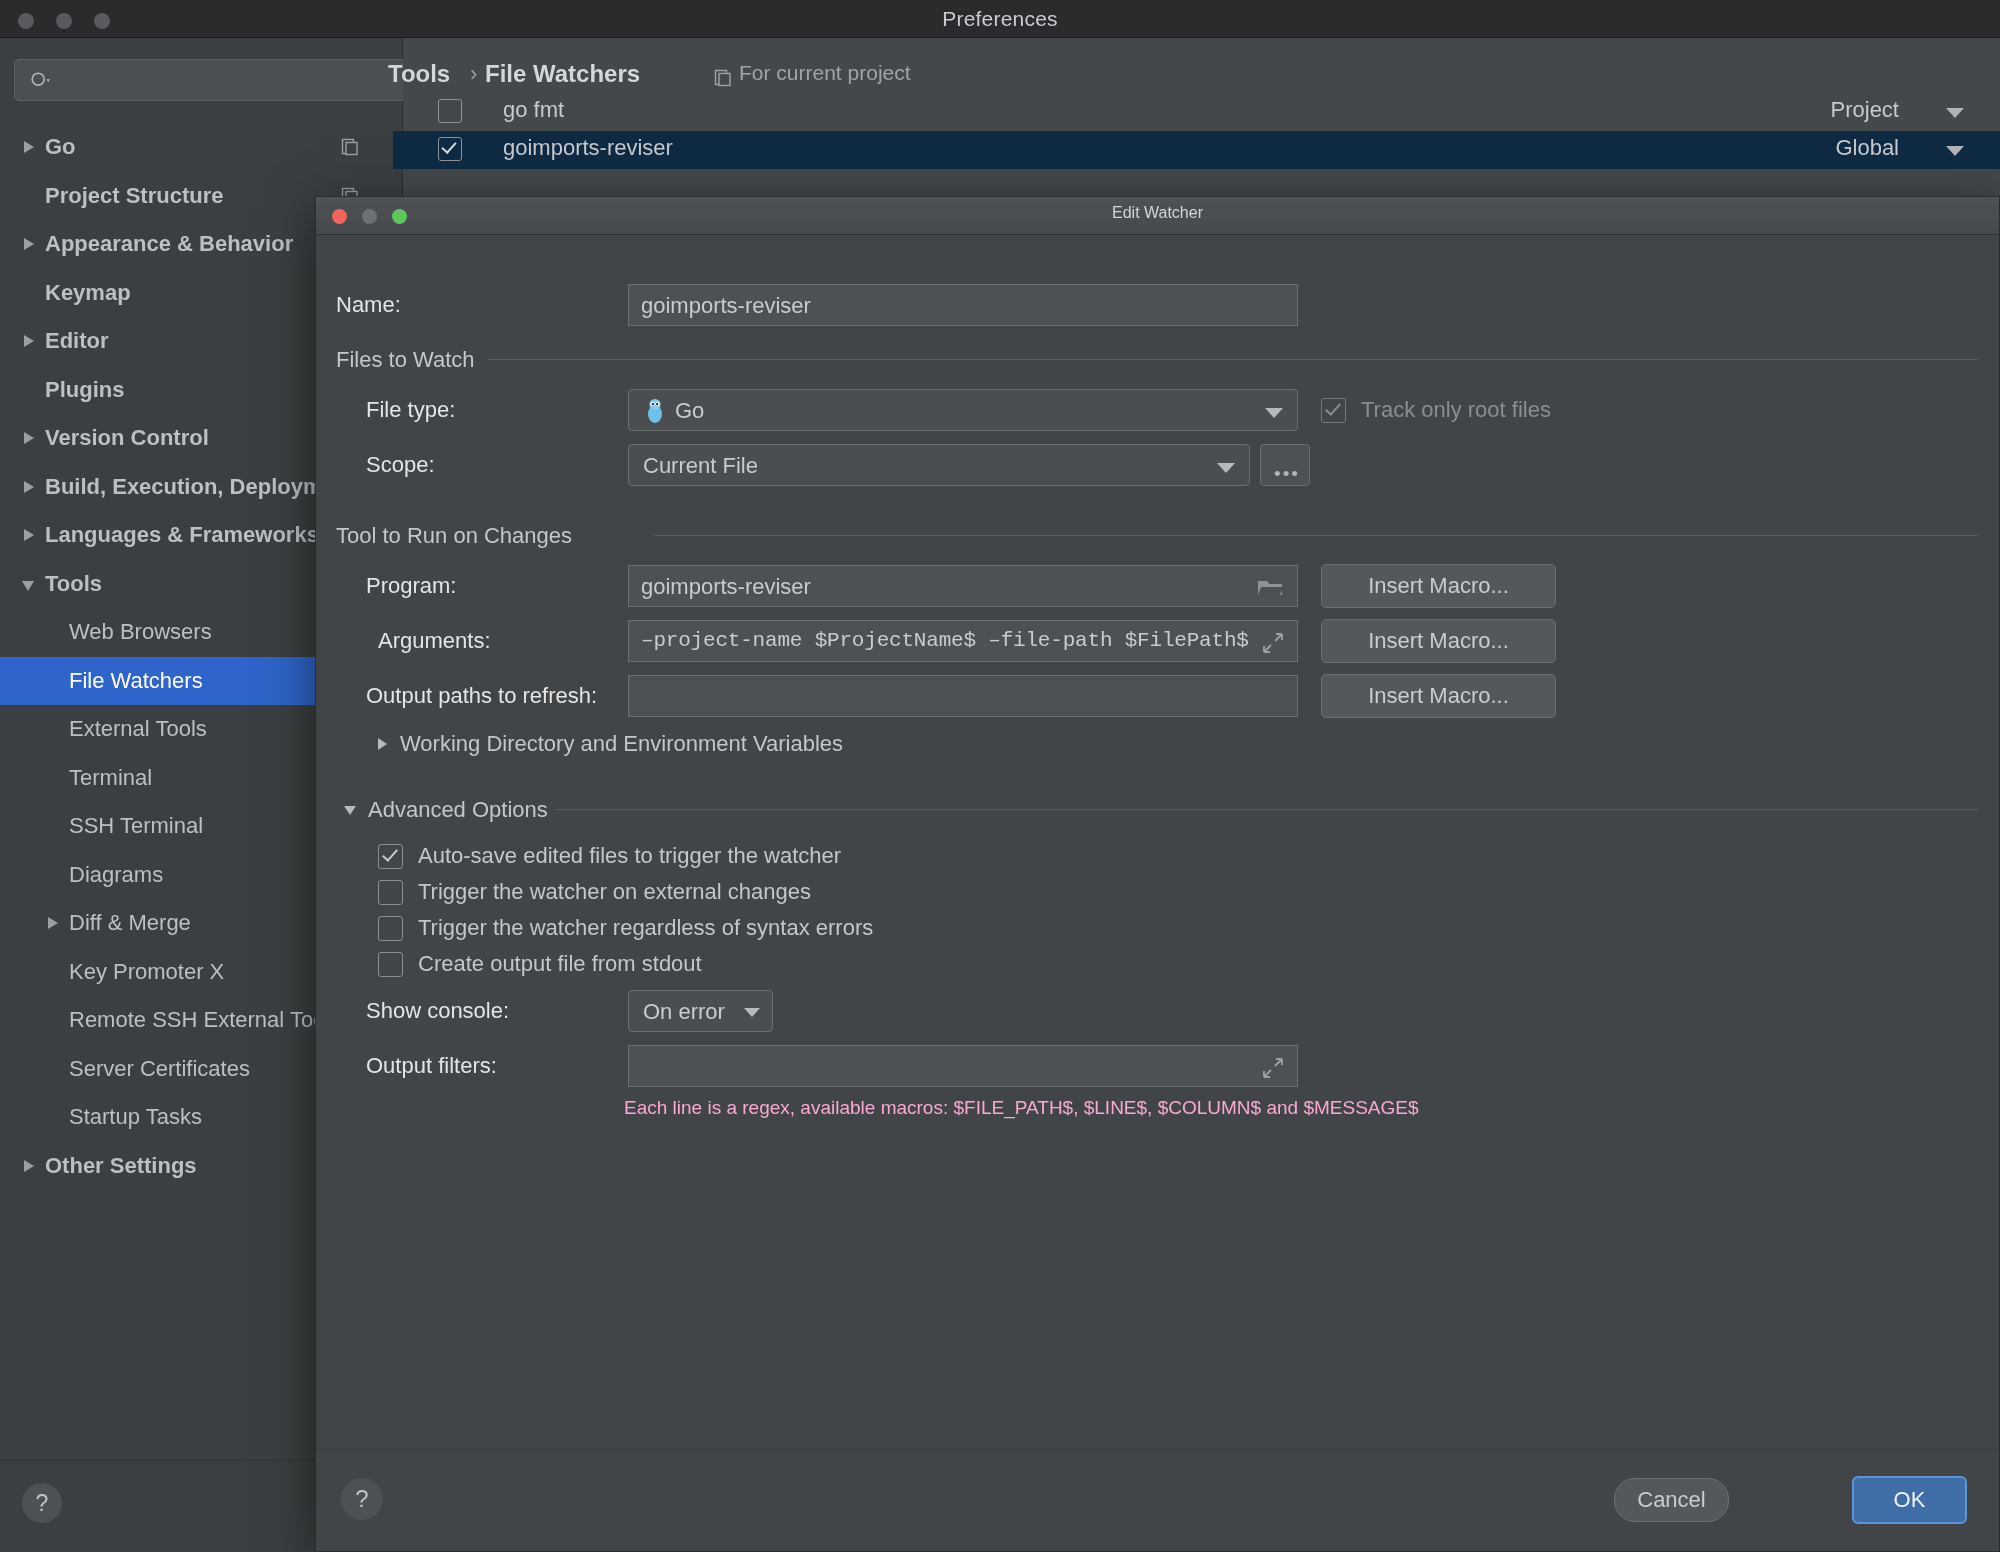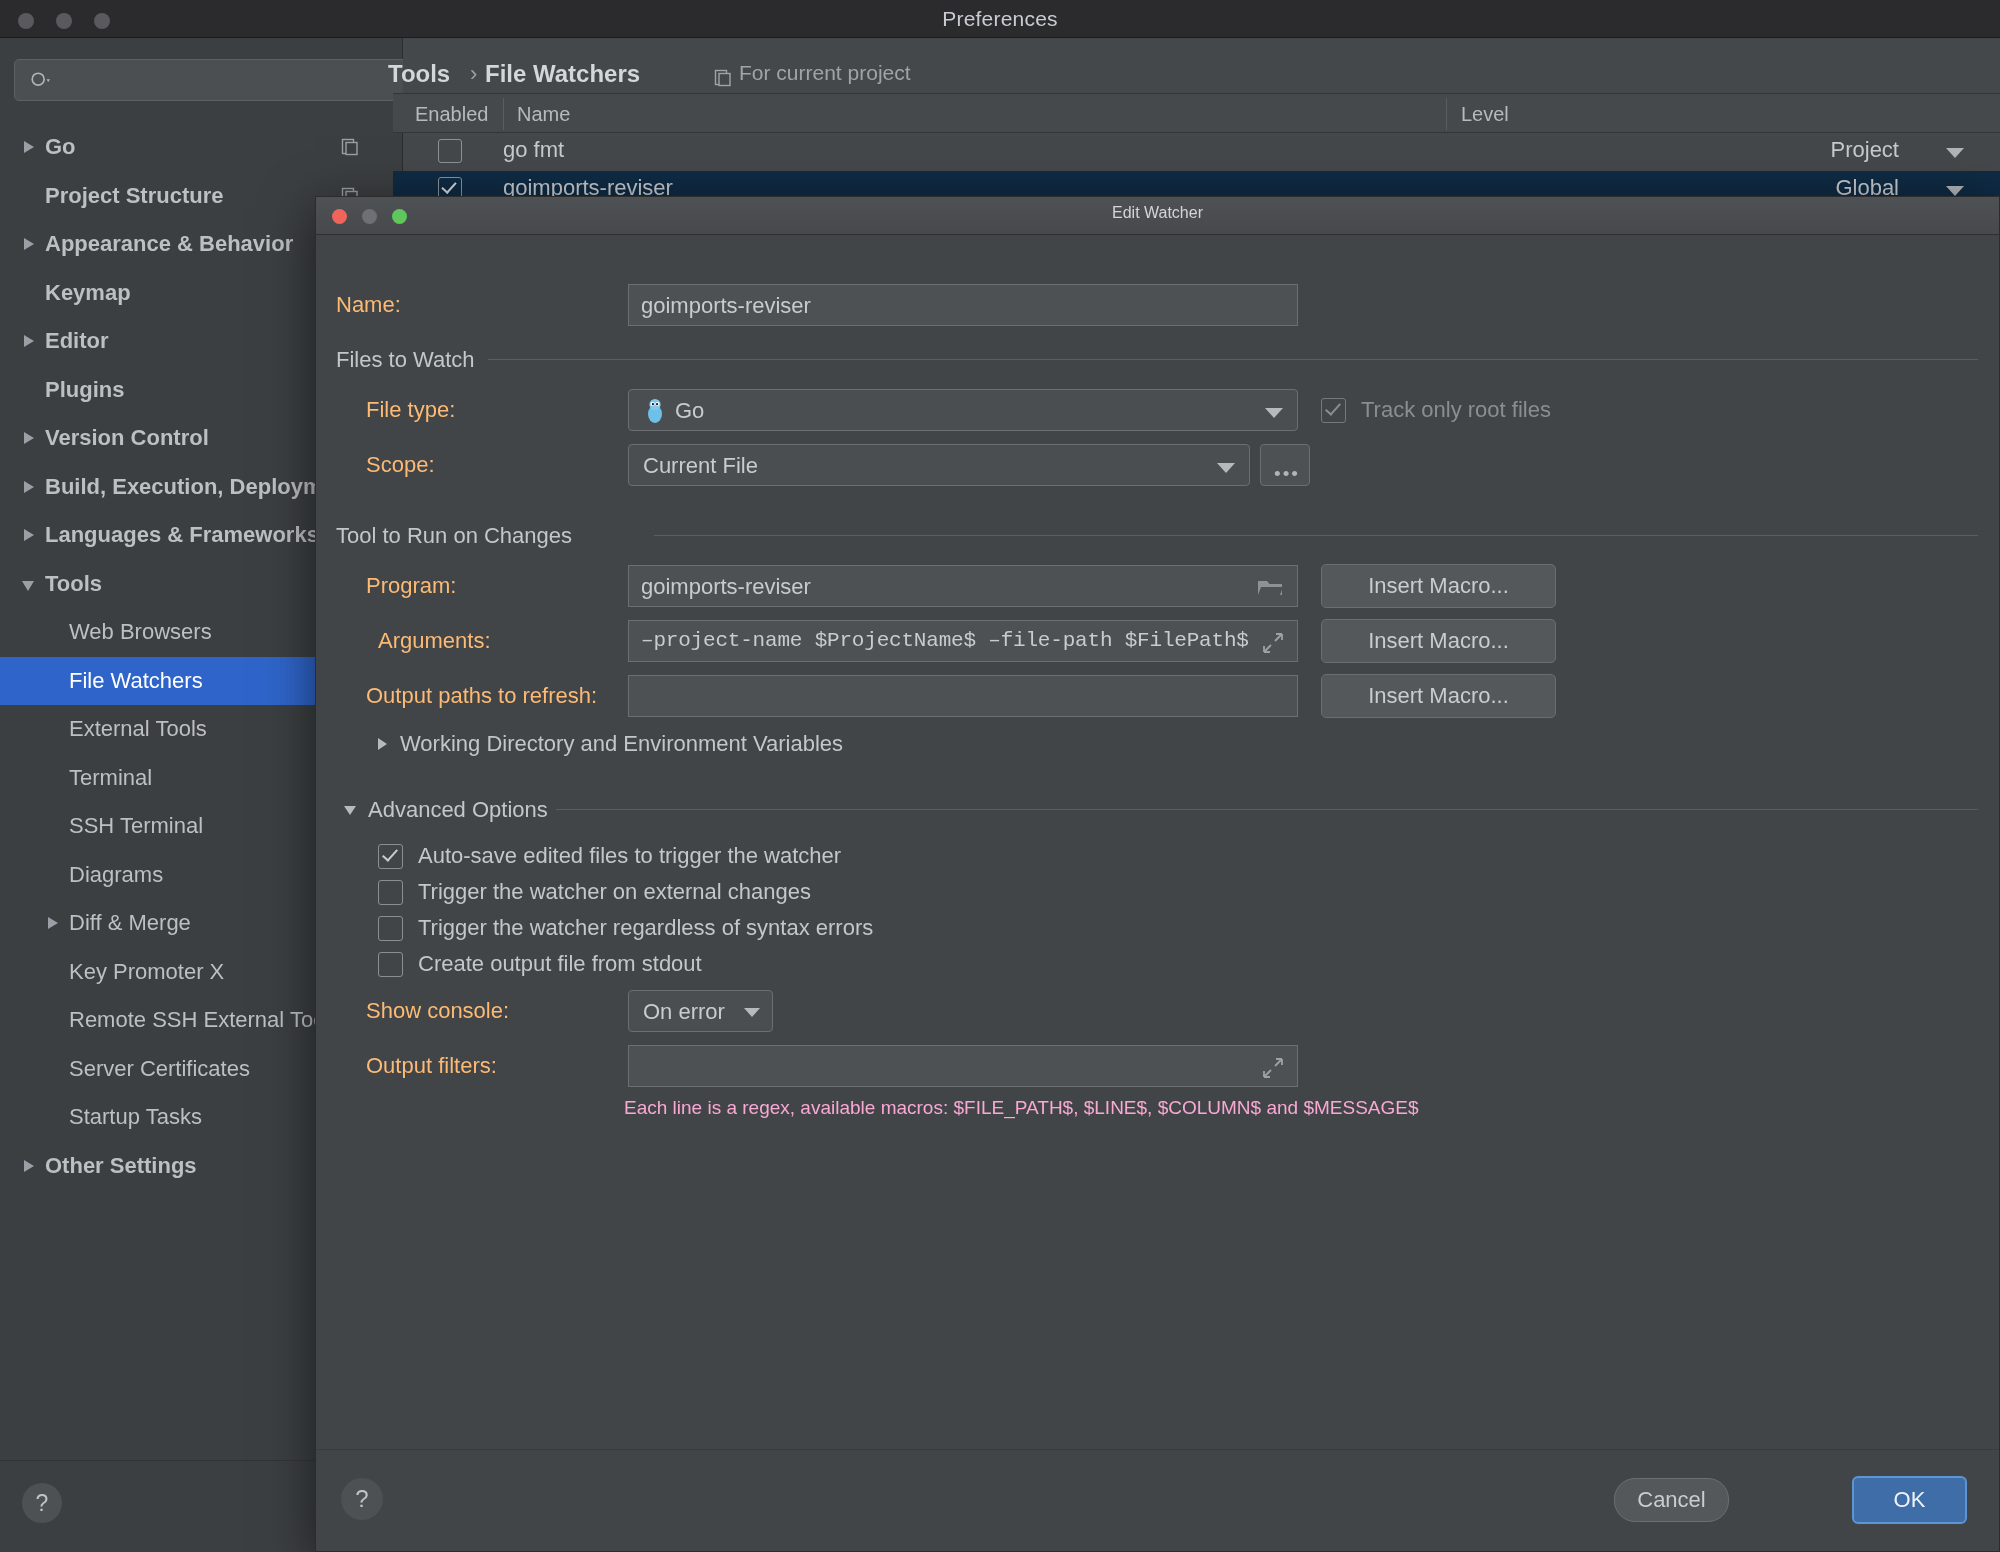--- a/index.html
+++ b/index.html
@@ -118,21 +118,21 @@
   .dtraffic { position: absolute; top: 12px; width: 15px; height: 15px; border-radius: 50%; }
   .dtraffic.red { left: 16px; background: #f0655b; }
   .dtraffic.gray { left: 46px; background: #6d7175; }
   .dtraffic.green { left: 76px; background: #5ec65a; }
   .dlg-title {
     position: absolute; left: 0; top: 7px; width: 100%; text-align: center;
     font-size: 16px; color: #d2d5d9;
   }
   .dlg-body { position: relative; width: 100%; height: 1252px; }
 
-  .flabel { position: absolute; font-size: 22px; color: #fdba74; white-space: nowrap; }
+  .flabel { position: absolute; font-size: 22px; color: #e5e5e5; white-space: nowrap; }
   .field {
     position: absolute; height: 42px; background: #4d5154;
     border: 1px solid #6b6f72; color: #c8cbcf; font-size: 22px;
   }
   .field .val { position: absolute; left: 12px; top: 8px; white-space: nowrap; }
   .field .val.mono { font-family: "Liberation Mono", monospace; font-size: 21px; letter-spacing: -.2px; }
   .combo {
     position: absolute; height: 42px; background: #4b4e51;
     border: 1px solid #6b6f72; border-radius: 4px; color: #c8cbcf; font-size: 22px;
   }
@@ -318,27 +318,20 @@
       <div class="bc-sep" style="left:67px;top:5px;">›</div>
       <div class="bc-seg" style="left:82px;top:4px;">File Watchers</div>
       <svg class="fp-icon" style="left:310px;top:12px;" viewBox="0 0 20 20">
         <rect x="2.5" y="2.5" width="11" height="14" fill="none" stroke="#9fa4a9" stroke-width="1.4"></rect>
         <rect x="6" y="5.5" width="11" height="12" fill="#45484a" stroke="#9fa4a9" stroke-width="1.4"></rect>
       </svg>
       <div class="for-project" style="left:336px;top:5px;">For current project</div>
     </div>
 
     <div class="wtable">
-      <div class="wt-head">
-        <div class="cell" style="left:22px;">Enabled</div>
-        <div class="vline" style="left:110px;"></div>
-        <div class="cell" style="left:124px;">Name</div>
-        <div class="vline" style="left:1053px;"></div>
-        <div class="cell" style="left:1068px;">Level</div>
-      </div>
       <div id="wt-rows">
           <div class="wt-row">
             <span class="cb row-cb"></span>
             <span class="name">go fmt</span>
             <span class="level">Project</span>
             <span class="chev"></span>
           </div>
           <div class="wt-row selected">
             <span class="cb row-cb">
               <span class="tick"></span>

